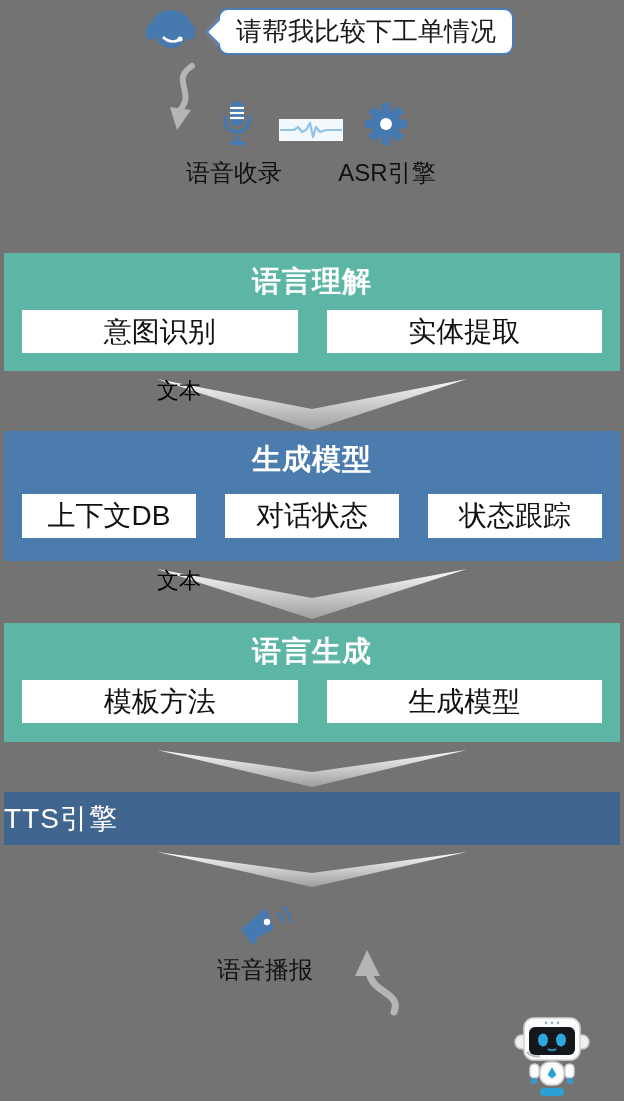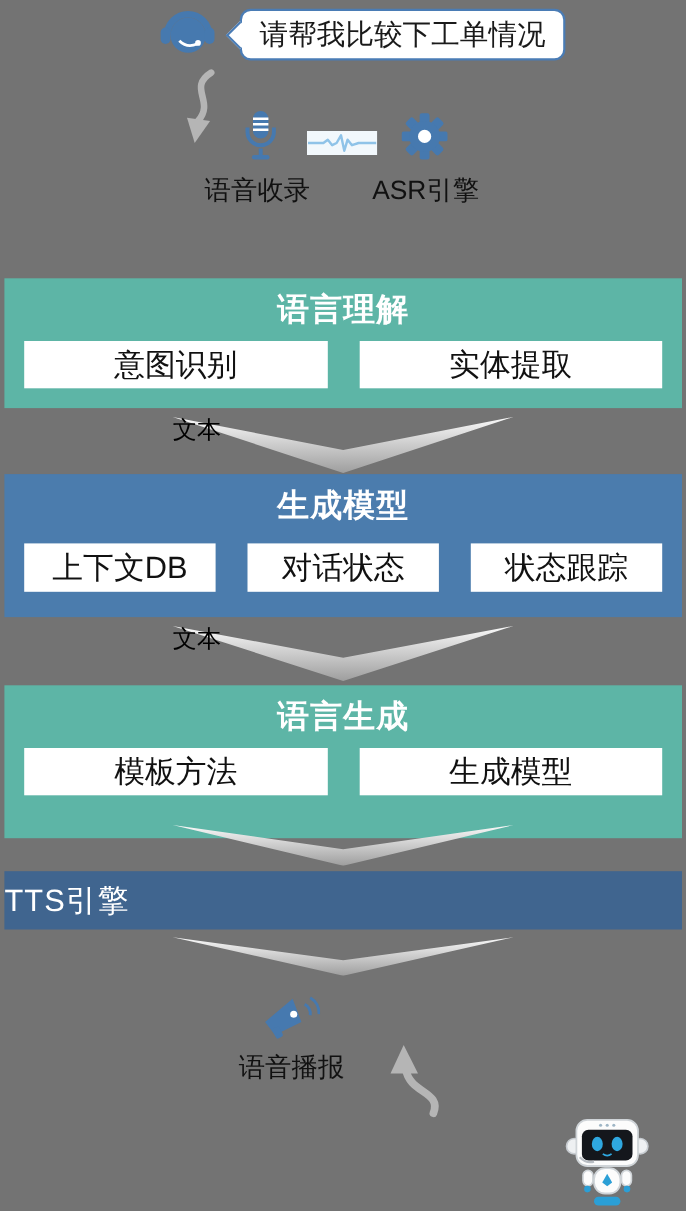--- a/index.html
+++ b/index.html
@@ -29,21 +29,21 @@
   .block-blue { background:#4b7cad; }
   .block-title { padding-top:9px; text-align:center; font-size:29px; font-weight:bold; color:#fff; letter-spacing:1px; }
   .items { position:absolute; left:18px; right:18px; display:flex; gap:29px; }
   .item { flex:1; background:#fff; display:flex; align-items:center; justify-content:center;
           font-size:28px; color:#111; }
 
   .block-1 { top:253px; height:118px; }
   .block-1 .items { top:57px; height:43px; }
   .block-2 { top:431px; height:130px; }
   .block-2 .items { top:63px; height:44px; }
-  .block-3 { top:623px; height:139px; }
+  .block-3 { top:623px; height:119px; }
   .block-3 .items { top:57px; height:43px; }
 
   .tts-bar { position:absolute; left:4px; top:792px; width:616px; height:53px; background:#40658f;
              color:#fff; font-size:28px; line-height:53px; letter-spacing:1px; }
 
   
   .chev { position:absolute; left:157px; width:310px; }
   .chev-label { position:absolute; left:0; right:0; top:3px; font-size:22px; color:#000; }
   .chev-1 { top:373px; height:57px; }
   .chev-2 { top:563px; height:56px; }

